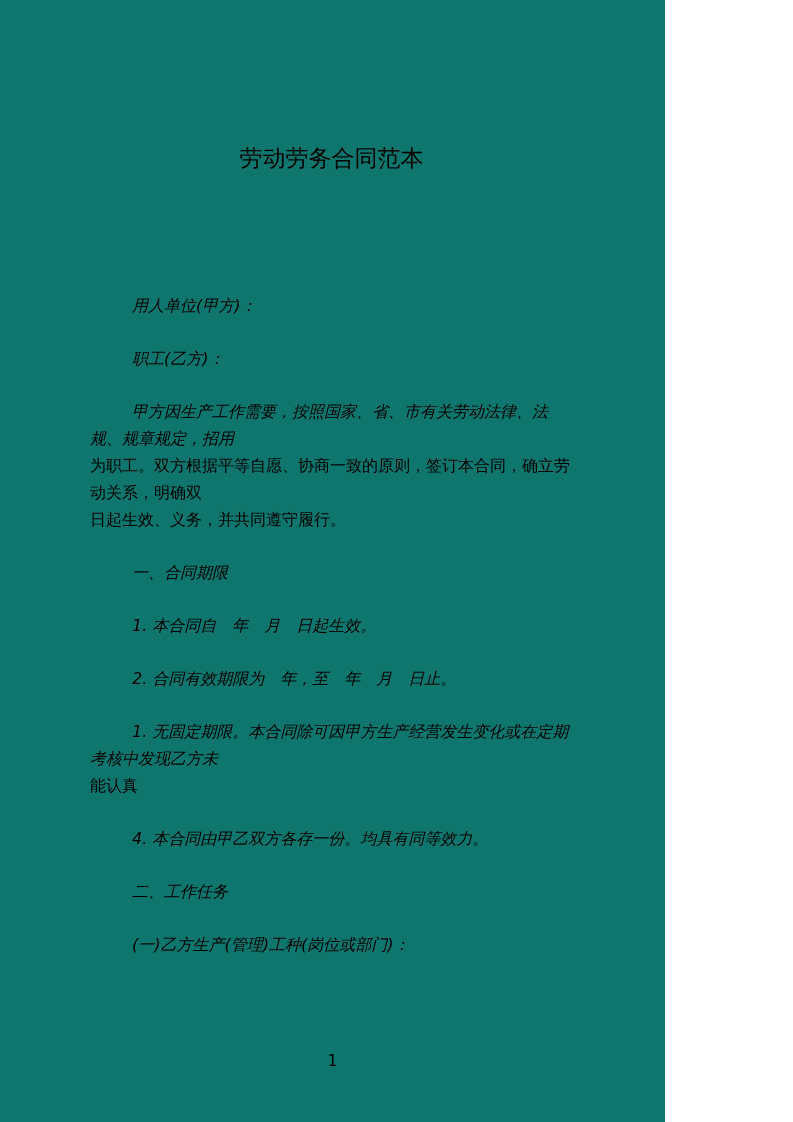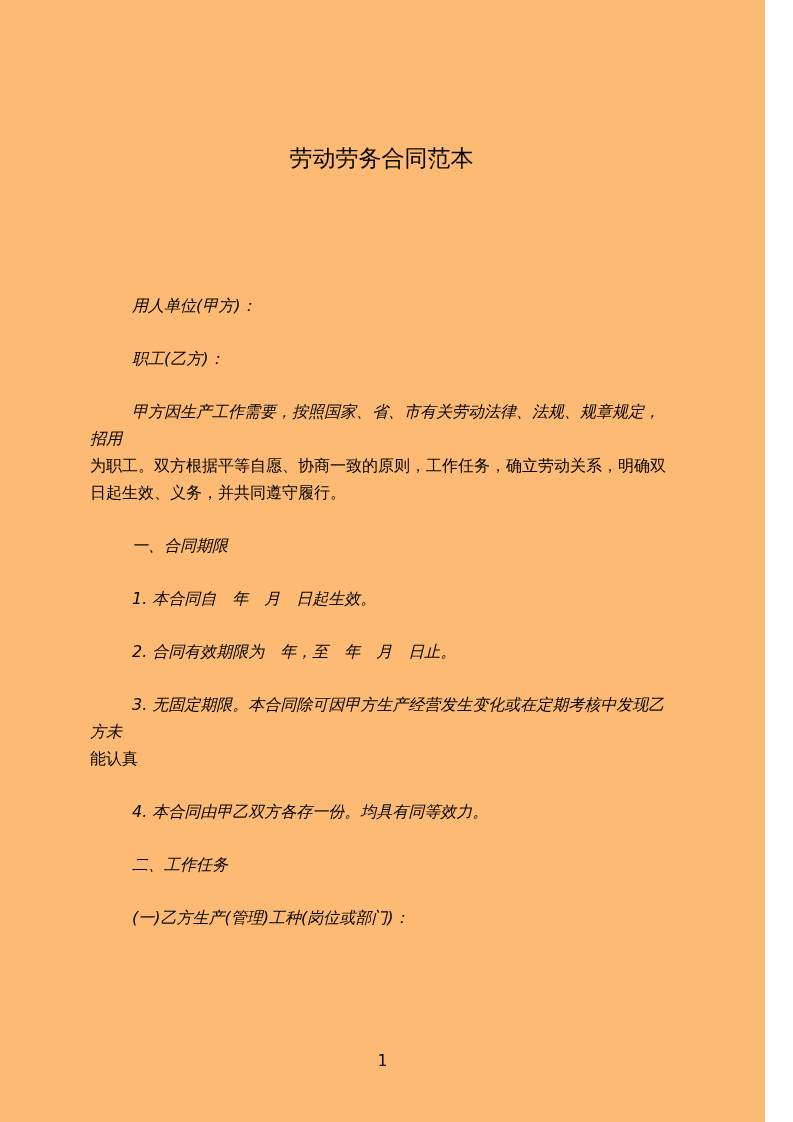--- a/index.html
+++ b/index.html
@@ -3,23 +3,23 @@
 <meta charset="utf-8">
 <style>
   * { margin: 0; padding: 0; box-sizing: border-box; }
   html, body {
     width: 793px;
     background: #ffffff;
     font-family: "DejaVu Sans", "Liberation Sans", sans-serif;
   }
   .page {
     position: relative;
-    width: 765px;
+    width: 665px;
     height: 1122px;
-    background: #fdba74;
+    background: #0f766e;
     color: #000000;
     overflow: hidden;
   }
   .content {
     padding: 142px 92px 0 90px;
     font-size: 16px;
     line-height: 27px;
     color: #000000;
   }
   .title {
@@ -52,31 +52,31 @@
 <div class="page">
   <div class="content">
 
     <div class="title">劳动劳务合同范本</div>
 
     <div class="para indent">用人单位(甲方)：</div>
     <div class="para indent">职工(乙方)：</div>
 
     <div class="para">
       <span class="line indent">甲方因生产工作需要，按照国家、省、市有关劳动法律、法规、规章规定，招用</span>
-      <span class="line">为职工。双方根据平等自愿、协商一致的原则，工作任务，确立劳动关系，明确双</span>
+      <span class="line">为职工。双方根据平等自愿、协商一致的原则，签订本合同，确立劳动关系，明确双</span>
       <span class="line">日起生效、义务，并共同遵守履行。</span>
     </div>
 
     <div class="para indent">一、合同期限</div>
 
     <div class="para indent">1. 本合同自　年　月　日起生效。</div>
     <div class="para indent">2. 合同有效期限为　年，至　年　月　日止。</div>
 
     <div class="para">
-      <span class="line indent">3. 无固定期限。本合同除可因甲方生产经营发生变化或在定期考核中发现乙方未</span>
+      <span class="line indent">1. 无固定期限。本合同除可因甲方生产经营发生变化或在定期考核中发现乙方未</span>
       <span class="line">能认真</span>
     </div>
 
     <div class="para indent">4. 本合同由甲乙双方各存一份。均具有同等效力。</div>
 
     <div class="para indent">二、工作任务</div>
 
     <div class="para indent">(一)乙方生产(管理)工种(岗位或部门)：</div>
 
   </div>

